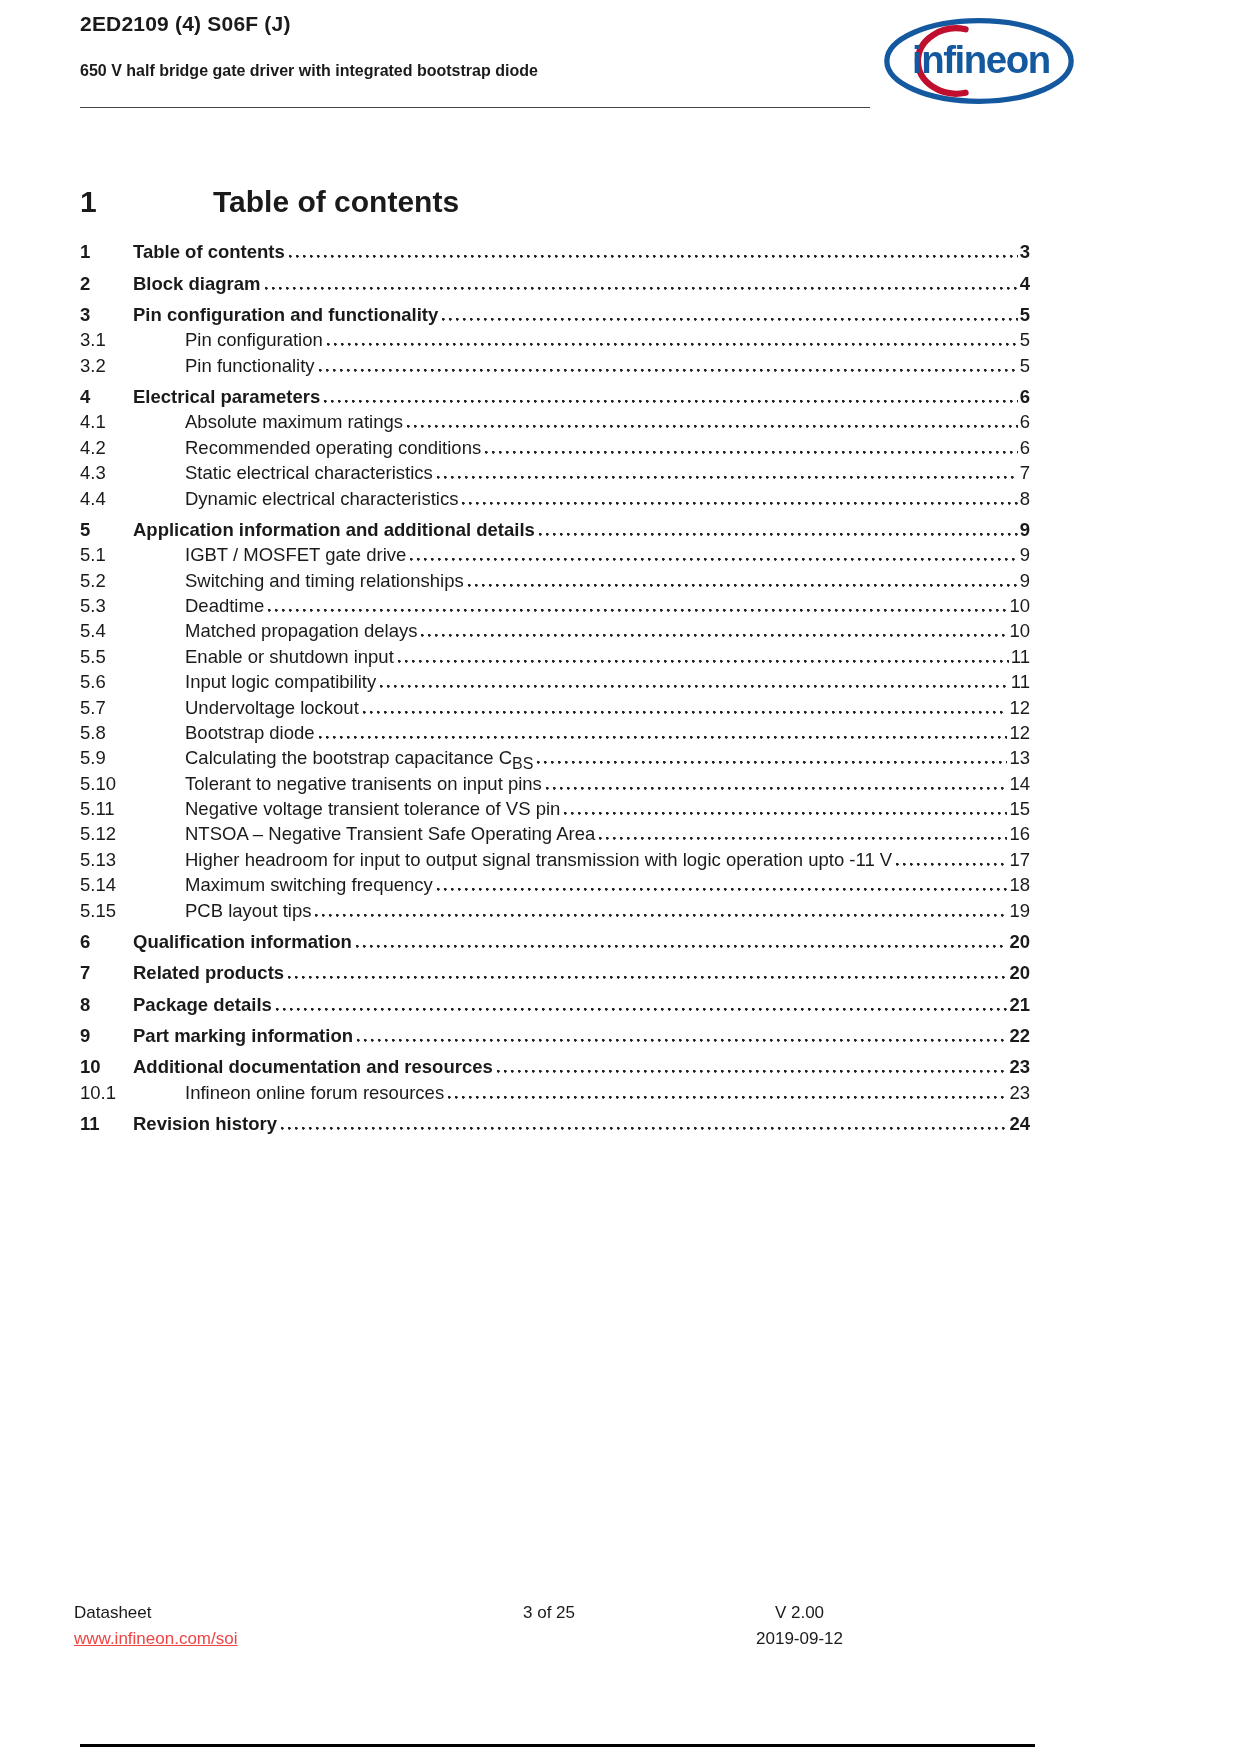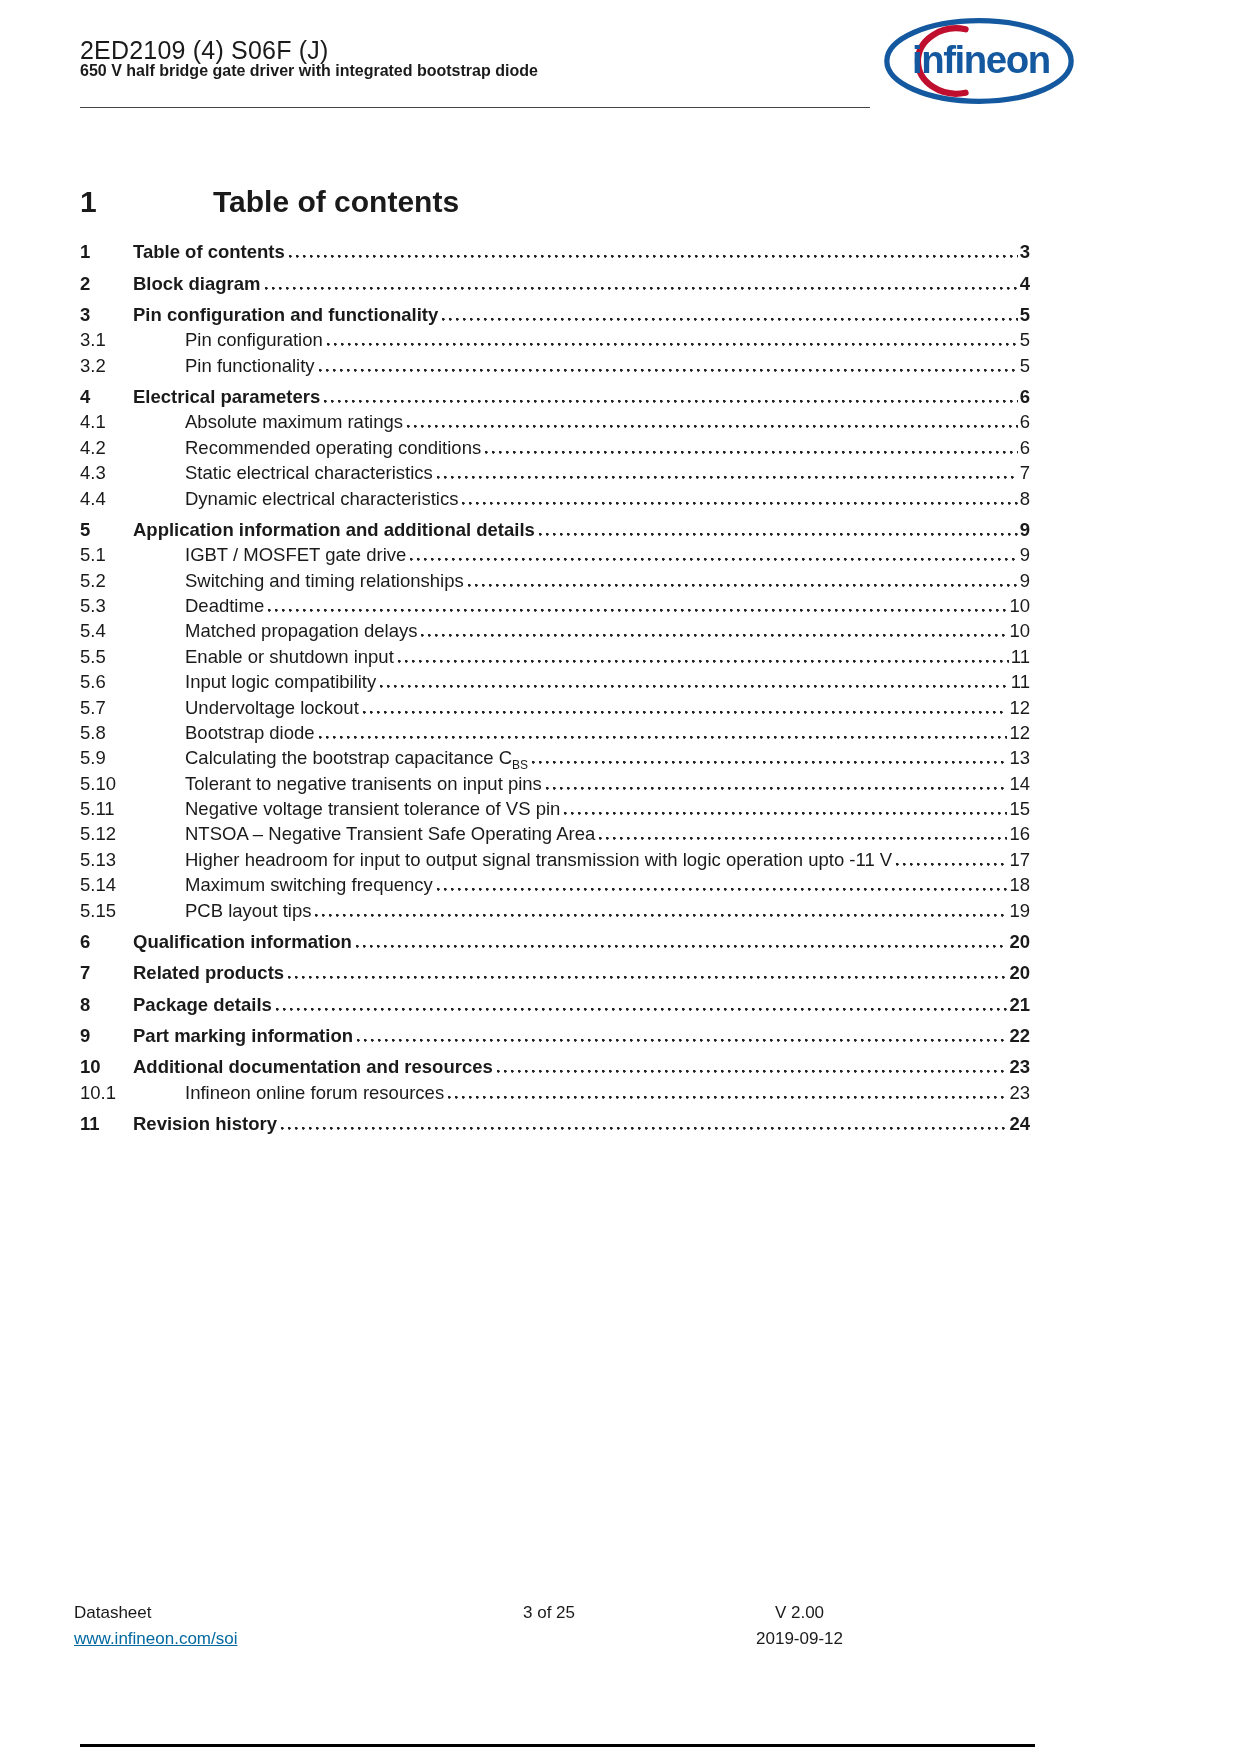--- a/index.html
+++ b/index.html
@@ -13,23 +13,23 @@
     width: 1240px;
     height: 1754px;
     background: #ffffff;
     overflow: hidden;
   }
 
   
   .doc-title {
     position: absolute;
     left: 80px;
-    top: 36px;
-    font-size: 25px;
-    font-weight: 400;
+    top: 12px;
+    font-size: 21px;
+    font-weight: 700;
     letter-spacing: 0.2px;
   }
   .doc-subtitle {
     position: absolute;
     left: 80px;
     top: 62px;
     font-size: 16px;
     font-weight: 700;
   }
   .header-rule {
@@ -73,21 +73,21 @@
     align-items: baseline;
     font-size: 18.5px;
     line-height: 19px;
     padding: 3.2px 0;
   }
   .toc-row.level1 { font-weight: 700; margin-top: 6px; }
   .toc-row.level2 { font-weight: 400; }
   .toc-num { flex: 0 0 auto; width: 53px; }
   .level2 .toc-num { width: 105px; }
   .toc-title { flex: 0 0 auto; white-space: nowrap; }
-  .toc-title sub { font-size: 12px; line-height: 0; margin-top: 20px; }
+  .toc-title sub { font-size: 16px; line-height: 0; margin-top: 20px; }
   .toc-leader {
     flex: 1 1 auto;
     min-width: 20px;
     height: 3px;
     margin-left: 4px;
     margin-right: 2px;
     background-image: radial-gradient(circle at 1.3px 1.3px, #222222 1.15px, transparent 1.6px);
     background-size: 7px 3px;
     background-repeat: repeat-x;
     background-position: left bottom;
@@ -102,21 +102,21 @@
     width: 950px;
     display: grid;
     grid-template-columns: 1fr auto 1fr;
     font-size: 17px;
     line-height: 26px;
   }
   .f-left { text-align: left; }
   .f-center { text-align: center; }
   .f-right { text-align: center; }
   .footer-link {
-    color: #0369a1;
+    color: #ef4444;
     text-decoration: underline;
     cursor: pointer;
   }
   .footer-rule {
     position: absolute;
     left: 80px;
     top: 1744px;
     width: 955px;
     height: 3px;
     background: #000000;

